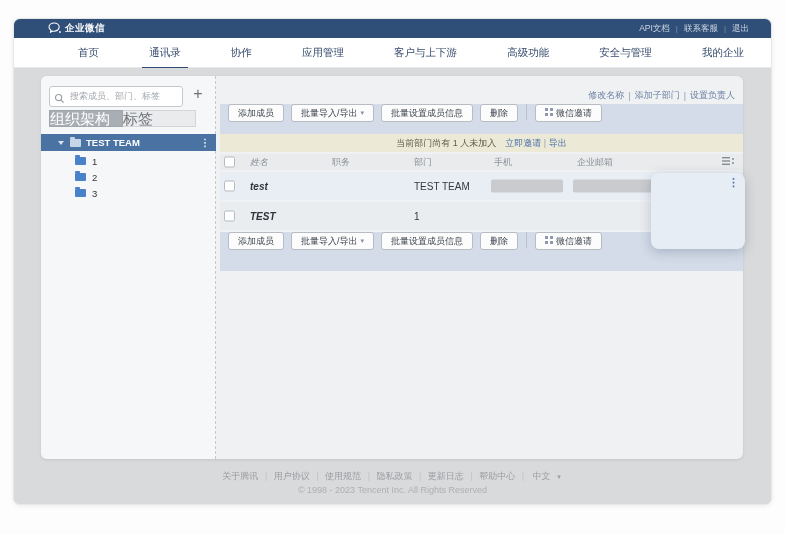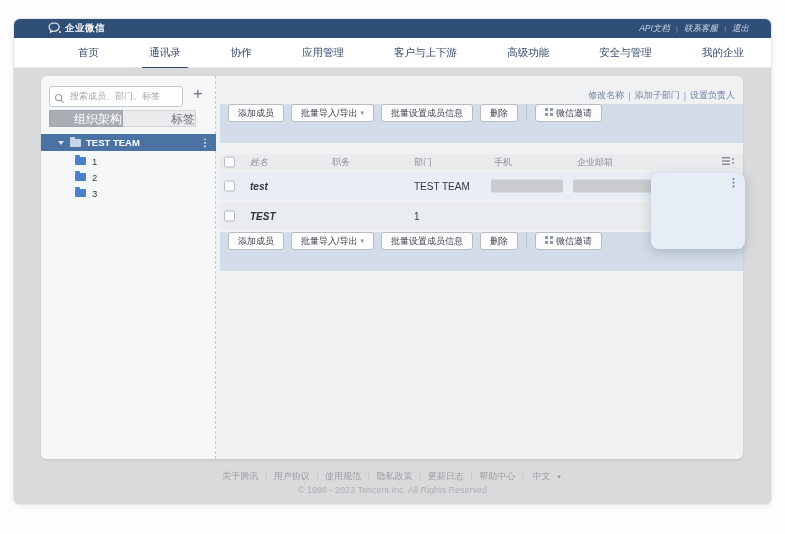--- a/index.html
+++ b/index.html
@@ -8,21 +8,21 @@
 
   
   .card { position:absolute; left:13px; top:18px; width:759px; height:487px;
           border-radius:7px; overflow:hidden; background:#d9dadb;
           border:1px solid #e6e7e8; box-shadow:0 1px 5px rgba(0,0,0,.07); }
 
   
   .titlebar { position:absolute; left:0; top:0; width:100%; height:19px; background:#2f4e78;
               display:flex; align-items:center; padding:0 22px 0 34px; }
   .brand { display:flex; align-items:center; gap:4px; color:#fff; font-size:9.5px; font-weight:bold; letter-spacing:.5px; }
-  .titlebar-links { margin-left:auto; display:flex; align-items:center; gap:6px; font-size:8.5px; color:#ccd6e4;font-style:italic; }
+  .titlebar-links { margin-left:auto; display:flex; align-items:center; gap:6px; font-size:8.5px; color:#ccd6e4; }
   .tsep { color:rgba(255,255,255,.35); font-size:8px; }
   .tlink { cursor:pointer; }
 
   
   .navrow { position:absolute; left:0; top:19px; width:100%; height:30px; background:#ffffff;
             display:flex; align-items:center; justify-content:space-between;
             padding:0 27px 0 64px; border-bottom:1px solid #e9eaeb; }
   .nav-tab { position:relative; font-size:10.5px; color:#33496b; padding:8px 0; cursor:pointer; white-space:nowrap; }
   .nav-tab.active::after { content:""; position:absolute; left:50%; transform:translateX(-50%);
                            bottom:-2px; width:46px; height:3px; background:#2e4a73; }
@@ -37,21 +37,21 @@
              background:#f6f7f8; border-right:1px dashed #c7c9cb; border-radius:6px 0 0 6px; }
   .search-box { position:absolute; left:8px; top:9px; width:134px; height:21px; }
   .search-box input { width:100%; height:100%; border:1px solid #c6c9cc; border-radius:3px;
                       background:#fff; font-size:9px; padding:0 4px 0 20px; color:#444;
                       font-family:"Liberation Sans", sans-serif; outline:none; }
   .search-box input::placeholder { color:#a3a8ae; }
   .search-ic { position:absolute; left:5px; top:5px; }
   .add-btn { position:absolute; left:146px; top:7px; width:22px; height:22px; text-align:center;
              font-size:16px; line-height:22px; color:#6c7176; cursor:pointer; }
   .view-tabs { position:absolute; left:8px; top:34px; width:147px; height:17px; display:flex; }
-  .vtab { flex:1; font-size:12px; text-align:right; line-height:16px; cursor:pointer; }
+  .vtab { flex:1; font-size:15px; text-align:left; line-height:16px; cursor:pointer; }
   .vtab.org { background:#a9aeb5; color:#ffffff; border:1px solid #a0a5ac; }
   .vtab.tag { background:#eaebec; color:#6e7378; border:1px solid #d3d5d7; border-left:none; }
 
   .tree-root { position:absolute; left:0; top:58px; width:175px; height:17px; background:#4a72a3;
                display:flex; align-items:center; cursor:pointer; }
   .tri { width:0; height:0; border-left:3.5px solid transparent; border-right:3.5px solid transparent;
          border-top:4.5px solid #d9e3ef; margin-left:17px; }
   .folder { display:inline-block; width:11px; height:8px; border-radius:1px; position:relative; flex:none; }
   .folder::before { content:""; position:absolute; top:-2px; left:0; width:5px; height:2px;
                     border-radius:1px 1px 0 0; background:inherit; }
@@ -221,20 +221,28 @@
                     <rect x="0" y="0" width="3" height="3" fill="#8e9aab"></rect>
                     <rect x="5" y="0" width="3" height="3" fill="#8e9aab"></rect>
                     <rect x="0" y="5" width="3" height="3" fill="#8e9aab"></rect>
                     <rect x="5" y="5" width="3" height="3" fill="#8e9aab"></rect>
                   </svg>
               </span>
               <span>微信邀请</span>
             </span>
           </div>
 
+          <div class="notice">
+            <span class="nmsg">当前部门尚有 1 人未加入</span>
+            <span>
+              <span class="nlink">立即邀请</span>
+              <span class="nsep">|</span>
+              <span class="nlink">导出</span>
+            </span>
+          </div>
 
           <div class="thead">
             <span class="cb"></span>
             <span class="cell x-name">姓名</span>
             <span class="cell x-title">职务</span>
             <span class="cell x-dept">部门</span>
             <span class="cell x-phone">手机</span>
             <span class="cell x-email">企业邮箱</span>
             <span class="colset">
               <svg width="13" height="10" viewBox="0 0 13 10">

